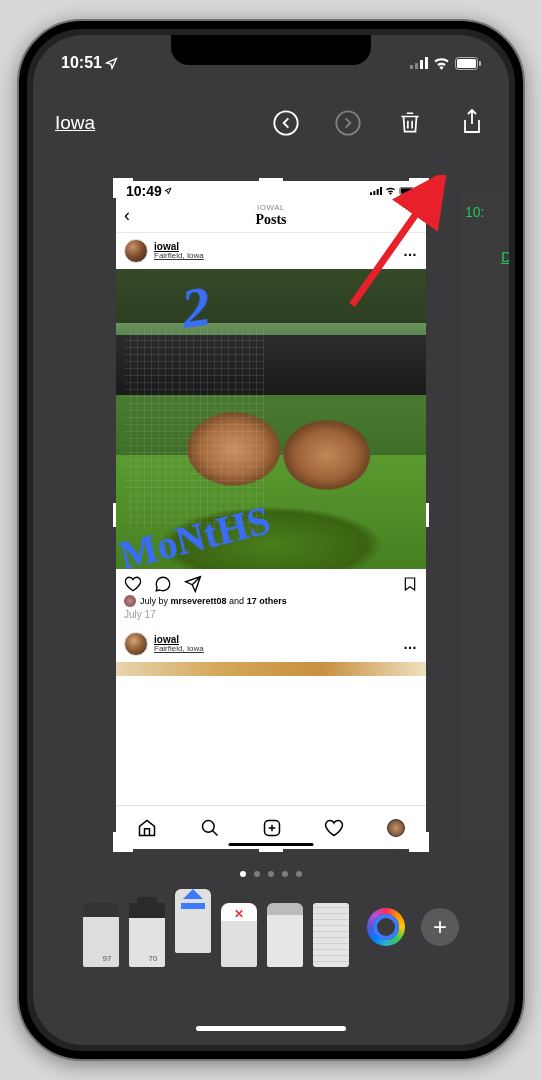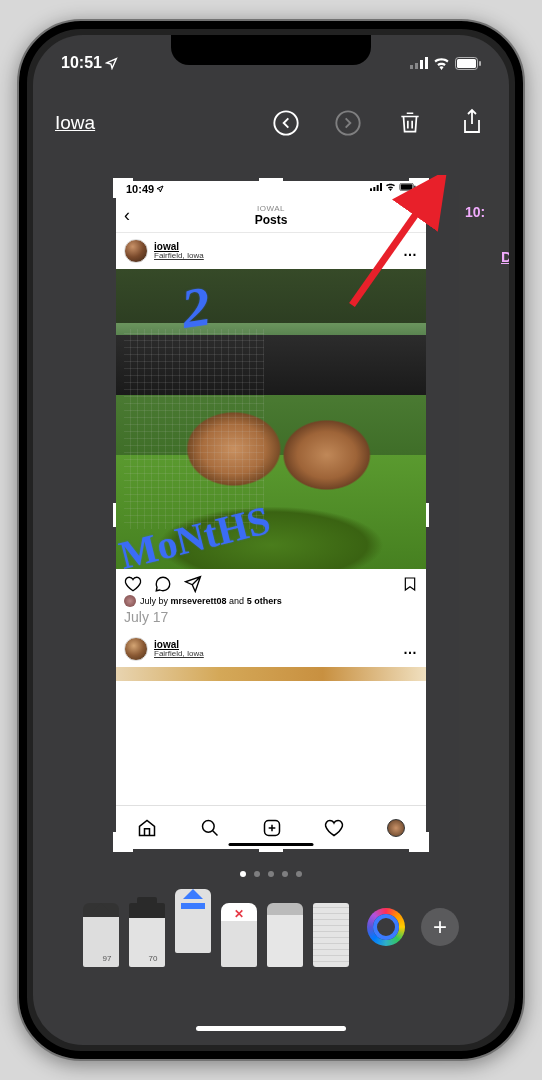--- a/index.html
+++ b/index.html
@@ -109,50 +109,49 @@
   .screenshot-next {
     position: absolute;
     right: -10px;
     top: 155px;
     width: 60px;
     height: 650px;
     background: rgba(60,60,60,0.6);
     overflow: hidden;
   }
   .next-inner {
-    color: #f0abfc;
+    color: #22c55e;
     font-size: 14px;
     padding: 14px 0 0 6px;
-    font-weight: bold;
   }
   .next-done { text-decoration: underline; font-size: 15px; margin-top: 28px; margin-left: 36px; }
 
   
   .crop-handle { position: absolute; background: #fff; z-index: 10; }
   .ch-tl-h { top: -3px; left: -3px; width: 20px; height: 3px; }
   .ch-tl-v { top: -3px; left: -3px; width: 3px; height: 20px; }
   .ch-tr-h { top: -3px; right: -3px; width: 20px; height: 3px; }
   .ch-tr-v { top: -3px; right: -3px; width: 3px; height: 20px; }
   .ch-bl-h { bottom: -3px; left: -3px; width: 20px; height: 3px; }
   .ch-bl-v { bottom: -3px; left: -3px; width: 3px; height: 20px; }
   .ch-br-h { bottom: -3px; right: -3px; width: 20px; height: 3px; }
   .ch-br-v { bottom: -3px; right: -3px; width: 3px; height: 20px; }
   .ch-t { top: -3px; left: 50%; transform: translateX(-50%); width: 24px; height: 3px; }
   .ch-b { bottom: -3px; left: 50%; transform: translateX(-50%); width: 24px; height: 3px; }
   .ch-l { left: -3px; top: 50%; transform: translateY(-50%); width: 3px; height: 24px; }
   .ch-r { right: -3px; top: 50%; transform: translateY(-50%); width: 3px; height: 24px; }
 
   
-  .mini-status { height: 18px; display: flex; align-items: flex-start; justify-content: space-between; padding: 2px 10px 0; font-size: 11px; font-weight: 600; }
+  .mini-status { height: 18px; display: flex; align-items: center; justify-content: space-between; padding: 2px 10px 0; font-size: 14px; font-weight: 600; }
   .mini-status-right { display: flex; gap: 3px; align-items: center; }
   .mini-header { height: 34px; display: flex; align-items: center; justify-content: center; position: relative; border-bottom: 1px solid #e8e8e8; }
   .mini-back { position: absolute; left: 8px; font-size: 18px; }
   .mini-title { text-align: center; }
   .mini-title-user { font-size: 8px; color: #888; letter-spacing: 0.5px; }
-  .mini-title-posts { font-size: 12px; font-weight: 700; }
+  .mini-title-posts { font-size: 14px; font-weight: 700; font-family: Liberation Serif, serif; }
   .mini-post-header { display: flex; align-items: center; padding: 6px 8px; gap: 6px; }
   .mini-avatar { width: 24px; height: 24px; border-radius: 50%; background: radial-gradient(circle at 35% 30%, #c99268, #7a4a2c, #3a2415); border: 1px solid #ddd; flex: 0 0 auto; }
   .mini-avatar2 { width: 24px; height: 24px; border-radius: 50%; background: radial-gradient(circle at 40% 35%, #d4a574, #8b5a34, #4a2e18); border: 1px solid #ddd; flex: 0 0 auto; }
   .mini-user-block { flex: 1; line-height: 1.1; }
   .mini-username { font-size: 10px; font-weight: 700; text-decoration: underline; }
   .mini-location { font-size: 8px; text-decoration: underline; color: #333; }
   .mini-more { font-size: 14px; font-weight: 700; letter-spacing: 1px; }
   .mini-photo {
     height: 300px;
     background:
@@ -180,21 +179,21 @@
   }
   .hw1 { top: 6px; left: 66px; font-size: 56px; transform: rotate(-8deg); font-style: italic; }
   .hw2 { bottom: 8px; left: 2px; font-size: 40px; transform: rotate(-14deg); letter-spacing: 0px; font-family: cursive; }
   .mini-actions { display: flex; align-items: center; padding: 6px 8px 2px; gap: 12px; }
   .mini-actions .spacer { flex: 1; }
   .mini-likes { padding: 0 8px; font-size: 9px; display: flex; align-items: center; gap: 4px; }
   .mini-likes-av { width: 12px; height: 12px; border-radius: 50%; background: radial-gradient(circle, #b88, #744); }
   .mini-caption { padding: 2px 8px; font-size: 9px; line-height: 1.3; }
   .mini-caption .user { font-weight: 700; }
   .mini-caption .tag { color: #1f4b99; }
-  .mini-date { padding: 2px 8px 6px; font-size: 14px; color: #999; }
+  .mini-date { padding: 2px 8px 6px; font-size: 10px; color: #999; }
   .mini-post2-img { height: 14px; background: linear-gradient(90deg, #e8d4b0, #d4a858, #c89040, #f0e0c0); }
   .mini-tabs { position: absolute; bottom: 0; left: 0; right: 0; height: 44px; border-top: 1px solid #e0e0e0; display: flex; align-items: center; justify-content: space-around; background: #fff; }
   .mini-tab-avatar { width: 18px; height: 18px; border-radius: 50%; background: radial-gradient(circle, #c99268, #5a3a22); border: 1px solid #333; }
   .mini-home-indicator { position: absolute; bottom: 3px; left: 50%; transform: translateX(-50%); width: 85px; height: 3px; background: #000; border-radius: 2px; }
 
   
   .page-dots {
     position: absolute;
     bottom: 168px; left: 0; right: 0;
     display: flex;
@@ -415,21 +414,21 @@
                 <path d="M19 21l-7-5-7 5V3h14v18z"></path>
               </svg>
           </div>
 
           <div class="mini-likes">
             <div class="mini-likes-av"></div>
             <span>
               <span>July by</span>
               <b>mrseverett08</b>
               <span>and</span>
-              <b>5 others</b>
+              <b>17 others</b>
             </span>
           </div>
 
           <div class="mini-date">July 17</div>
 
           <div class="mini-post-header">
             <div class="mini-avatar2"></div>
             <div class="mini-user-block">
               <div class="mini-username">iowal</div>
               <div class="mini-location">Fairfield, Iowa</div>

